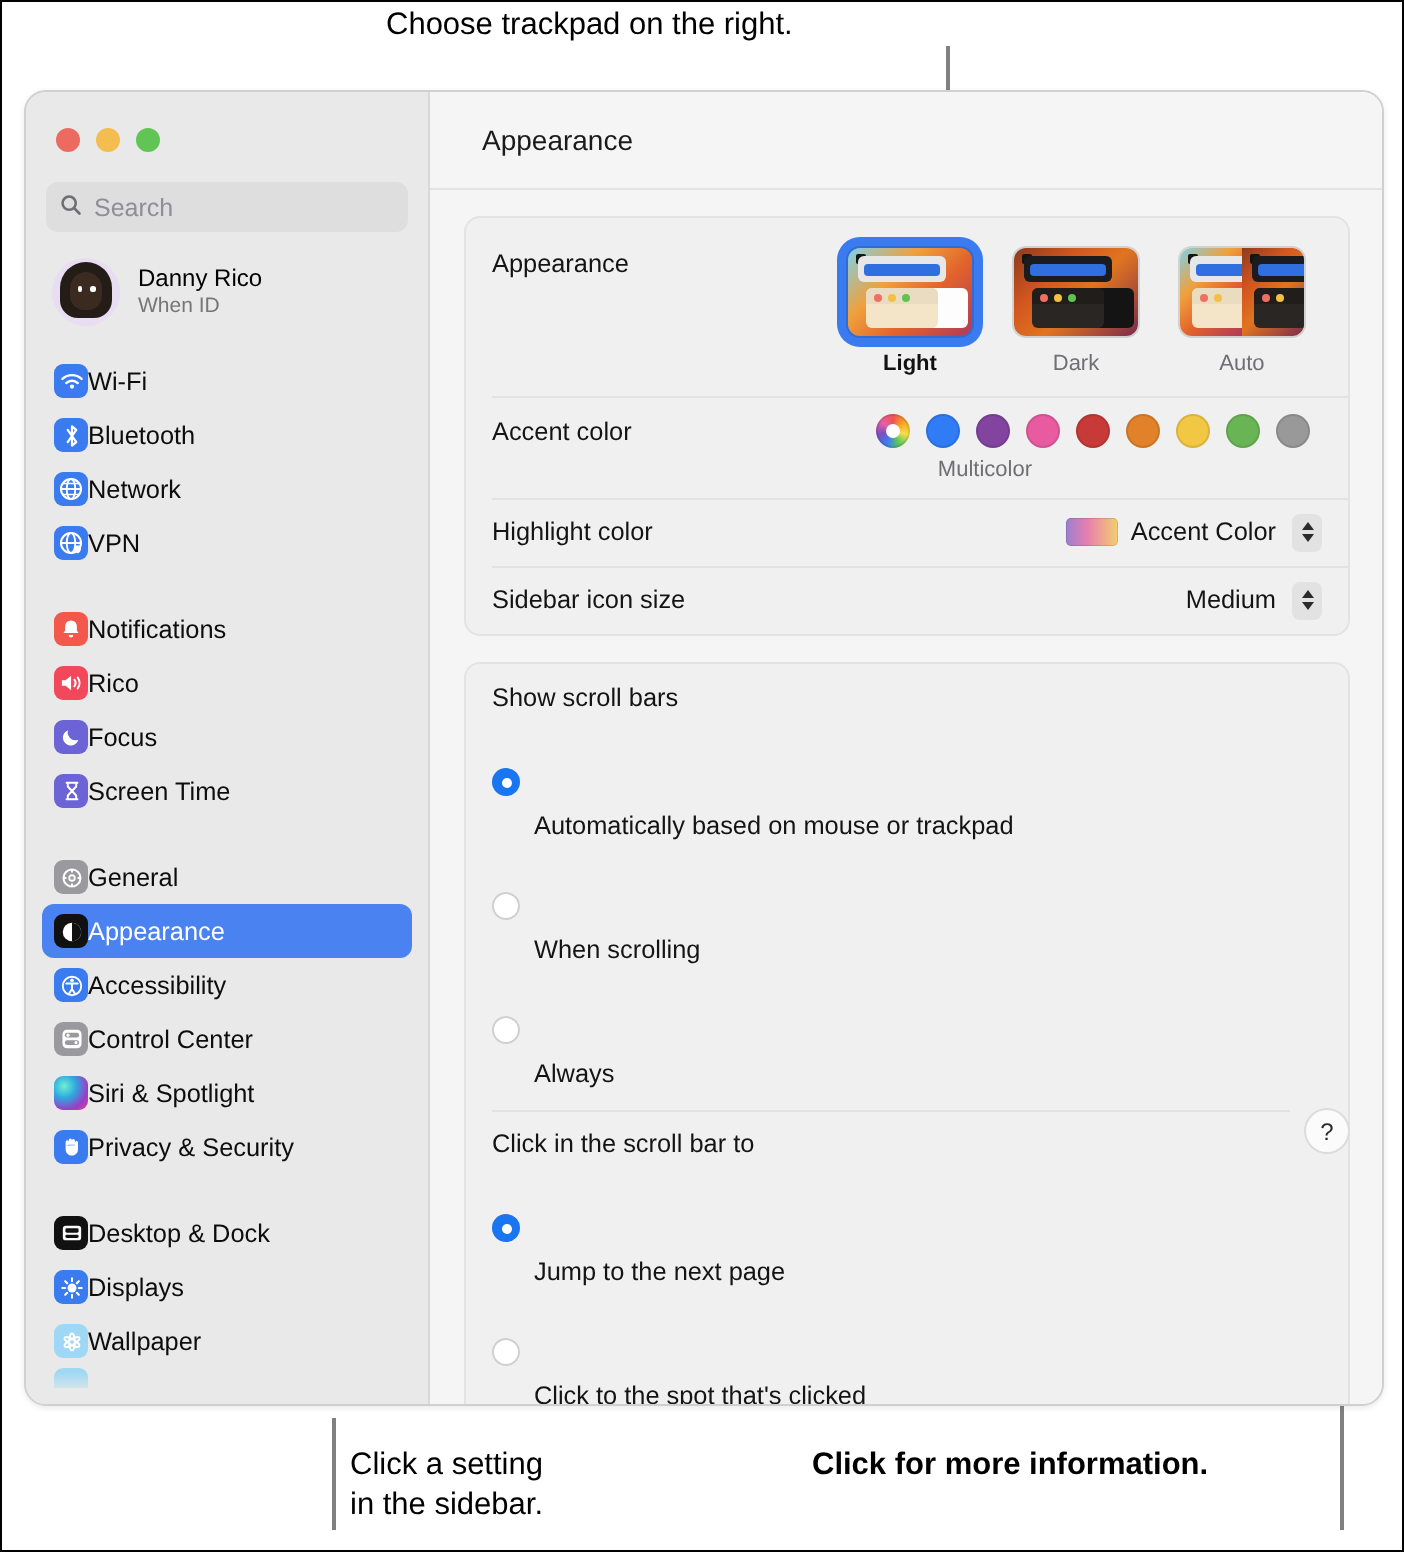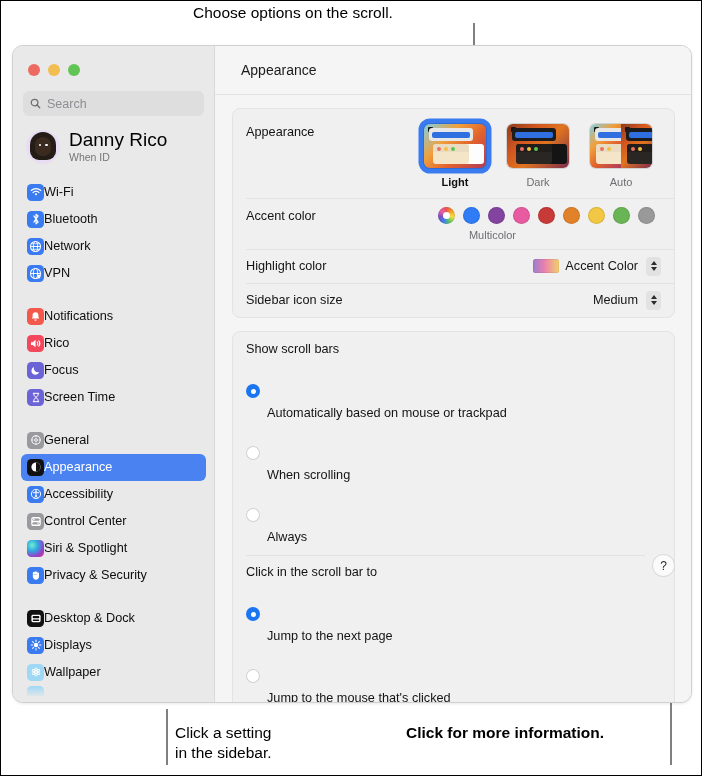--- a/index.html
+++ b/index.html
@@ -107,21 +107,21 @@
     position: absolute; left: 9px; top: 7px;
     width: 16px; height: 19px; border-radius: 8px 8px 7px 7px;
     background: #3b2a20;
   }
   #avatar .eyeL, #avatar .eyeR {
     position: absolute; top: 14px; width: 2.5px; height: 2.5px;
     border-radius: 50%; background: #fff;
   }
   #avatar .eyeL { left: 12.5px; }
   #avatar .eyeR { left: 19px; }
-  .acct-name { font-size: 19px; color: #000; line-height: 1.18; }
+  .acct-name { font-size: 12px; color: #000; line-height: 1.18; }
   .acct-sub  { font-size: 10.5px; color: #767676; line-height: 1.25; }
 
   .sb-group { margin-top: 16px; }
   .sb-group.first { margin-top: 14px; }
   .sb-item {
     display: flex; align-items: center; gap: 0;
     height: 27px;
     margin: 0 8px;
     padding: 0 6px;
     border-radius: 6px;
@@ -316,21 +316,21 @@
     box-shadow: 0 0 0 1px #dcdcdc, 0 0.5px 1px rgba(0,0,0,0.1);
     display: flex; align-items: center; justify-content: center;
     font-size: 12px; color: #2b2b2b;
   }
 </style>
 </head>
 <body>
 
 <div id="page">
 
-  <div class="annot" id="annot-top">Choose options on the scroll.</div>
+  <div class="annot" id="annot-top">Choose trackpad on the right.</div>
   <div class="leader" id="leader-top"></div>
 
   <div class="annot" id="annot-left">Click a setting
 in the sidebar.</div>
   <div class="leader" id="leader-left"></div>
 
   <div class="annot" id="annot-right">Click for more information.</div>
   <div class="leader" id="leader-right"></div>
 
   <div id="window">
@@ -705,21 +705,21 @@
           <div class="grp-sep"></div>
 
           <div class="grp-title">Click in the scroll bar to</div>
 
           <div class="radio-row">
             <span class="radio on"></span>
             <span class="radio-label">Jump to the next page</span>
           </div>
           <div class="radio-row">
             <span class="radio"></span>
-            <span class="radio-label">Jump to the mouse that's clicked</span>
+            <span class="radio-label">Click to the spot that's clicked</span>
           </div>
         </div>
 
       </div>
 
       <div id="help-btn">?</div>
     </div>
   </div>
 </div>
 

